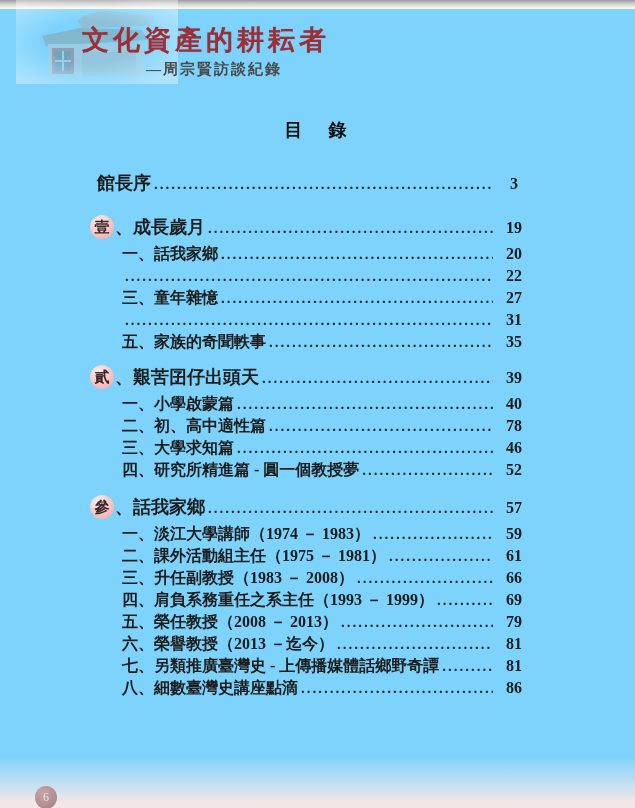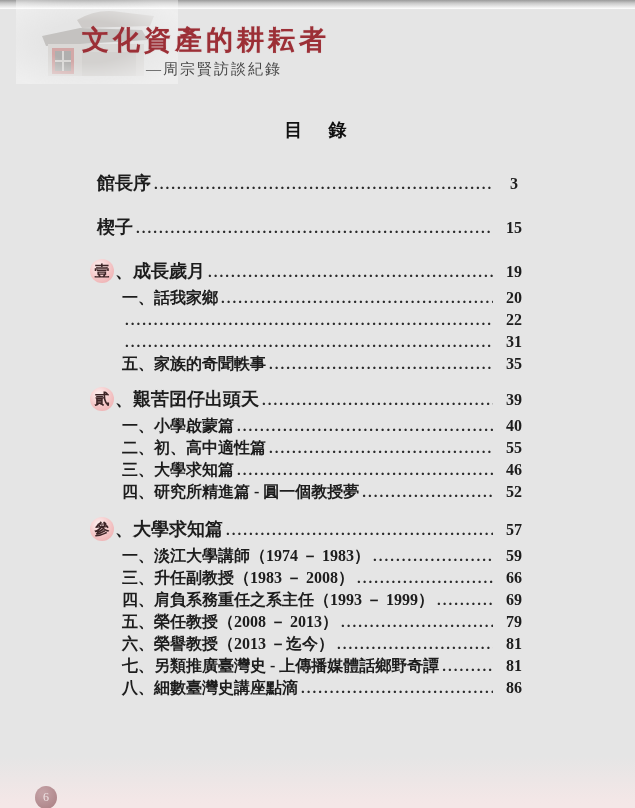--- a/index.html
+++ b/index.html
@@ -1,18 +1,18 @@
 <!DOCTYPE html>
 <html><head>
 <meta charset="utf-8">
 <style>
   html,body { margin:0; padding:0; background:#ffffff; }
   .page {
     position:relative; width:635px; height:808px; overflow:hidden;
-    background:#e5e5e5;
+    background:#7dd3fc;
     font-family:"Liberation Serif","DejaVu Serif",serif;
     color:#1d1d1d;
   }
   .top-strip {
     position:absolute; top:0; left:0; width:100%; height:9px;
     background:linear-gradient(to bottom,#9a9a9a 0%,#c9c9c9 35%,#ffffff 100%);
   }
   
   .building-wrap { position:absolute; top:6px; left:22px; width:150px; height:72px; opacity:.38; }
   .building-fade {
@@ -21,21 +21,21 @@
   }
   
   .brand-title {
     position:absolute; top:22px; left:82px; width:260px;
     font-size:27px; font-weight:700; letter-spacing:4px; color:#9c2f36;
     text-shadow:0 0 1px rgba(156,47,54,.4);
     white-space:nowrap;
   }
   .brand-subtitle {
     position:absolute; top:60px; left:146px;
-    font-size:15px; font-weight:400; letter-spacing:2px; color:#4a4a4a;
+    font-size:15px; font-weight:700; letter-spacing:2px; color:#4a4a4a;
     white-space:nowrap;
   }
   .toc-title {
     position:absolute; top:118px; left:0; width:100%;
     text-align:center; font-size:18px; font-weight:700; letter-spacing:4px; color:#111;
   }
   
   .toc {
     position:absolute; top:170px; left:90px; width:440px;
   }
@@ -99,43 +99,43 @@
   <div class="toc-title">目　錄</div>
 
   <div class="toc">
 
     <div class="row top">
       <span class="label">館長序</span>
       <span class="dots"></span>
       <span class="pgnum">3</span>
     </div>
 
-    <div class="row top">
-      <span class="label">楔子</span>
-      <span class="dots"></span>
-      <span class="pgnum">15</span>
-    </div>
 
     <div class="row section">
       <span class="badge">壹</span>
       <span class="label">、成長歲月</span>
       <span class="dots"></span>
       <span class="pgnum">19</span>
     </div>
 
     <div class="row sub">
       <span class="label">一、話我家鄉</span>
       <span class="dots"></span>
       <span class="pgnum">20</span>
     </div>
     <div class="row sub">
       <span class="dots"></span>
       <span class="pgnum">22</span>
     </div>
     <div class="row sub">
+      <span class="label">三、童年雜憶</span>
+      <span class="dots"></span>
+      <span class="pgnum">27</span>
+    </div>
+    <div class="row sub">
       <span class="dots"></span>
       <span class="pgnum">31</span>
     </div>
     <div class="row sub">
       <span class="label">五、家族的奇聞軼事</span>
       <span class="dots"></span>
       <span class="pgnum">35</span>
     </div>
 
     <div class="row section gap-after-s1">
@@ -146,44 +146,49 @@
     </div>
 
     <div class="row sub">
       <span class="label">一、小學啟蒙篇</span>
       <span class="dots"></span>
       <span class="pgnum">40</span>
     </div>
     <div class="row sub">
       <span class="label">二、初、高中適性篇</span>
       <span class="dots"></span>
-      <span class="pgnum">55</span>
+      <span class="pgnum">78</span>
     </div>
     <div class="row sub">
       <span class="label">三、大學求知篇</span>
       <span class="dots"></span>
       <span class="pgnum">46</span>
     </div>
     <div class="row sub">
       <span class="label">四、研究所精進篇 - 圓一個教授夢</span>
       <span class="dots"></span>
       <span class="pgnum">52</span>
     </div>
 
     <div class="row section gap-after-s2">
       <span class="badge">參</span>
-      <span class="label">、大學求知篇</span>
+      <span class="label">、話我家鄉</span>
       <span class="dots"></span>
       <span class="pgnum">57</span>
     </div>
 
     <div class="row sub">
       <span class="label">一、淡江大學講師（1974 － 1983）</span>
       <span class="dots"></span>
       <span class="pgnum">59</span>
+    </div>
+    <div class="row sub">
+      <span class="label">二、課外活動組主任（1975 － 1981）</span>
+      <span class="dots"></span>
+      <span class="pgnum">61</span>
     </div>
     <div class="row sub">
       <span class="label">三、升任副教授（1983 － 2008）</span>
       <span class="dots"></span>
       <span class="pgnum">66</span>
     </div>
     <div class="row sub">
       <span class="label">四、肩負系務重任之系主任（1993 － 1999）</span>
       <span class="dots"></span>
       <span class="pgnum">69</span>

